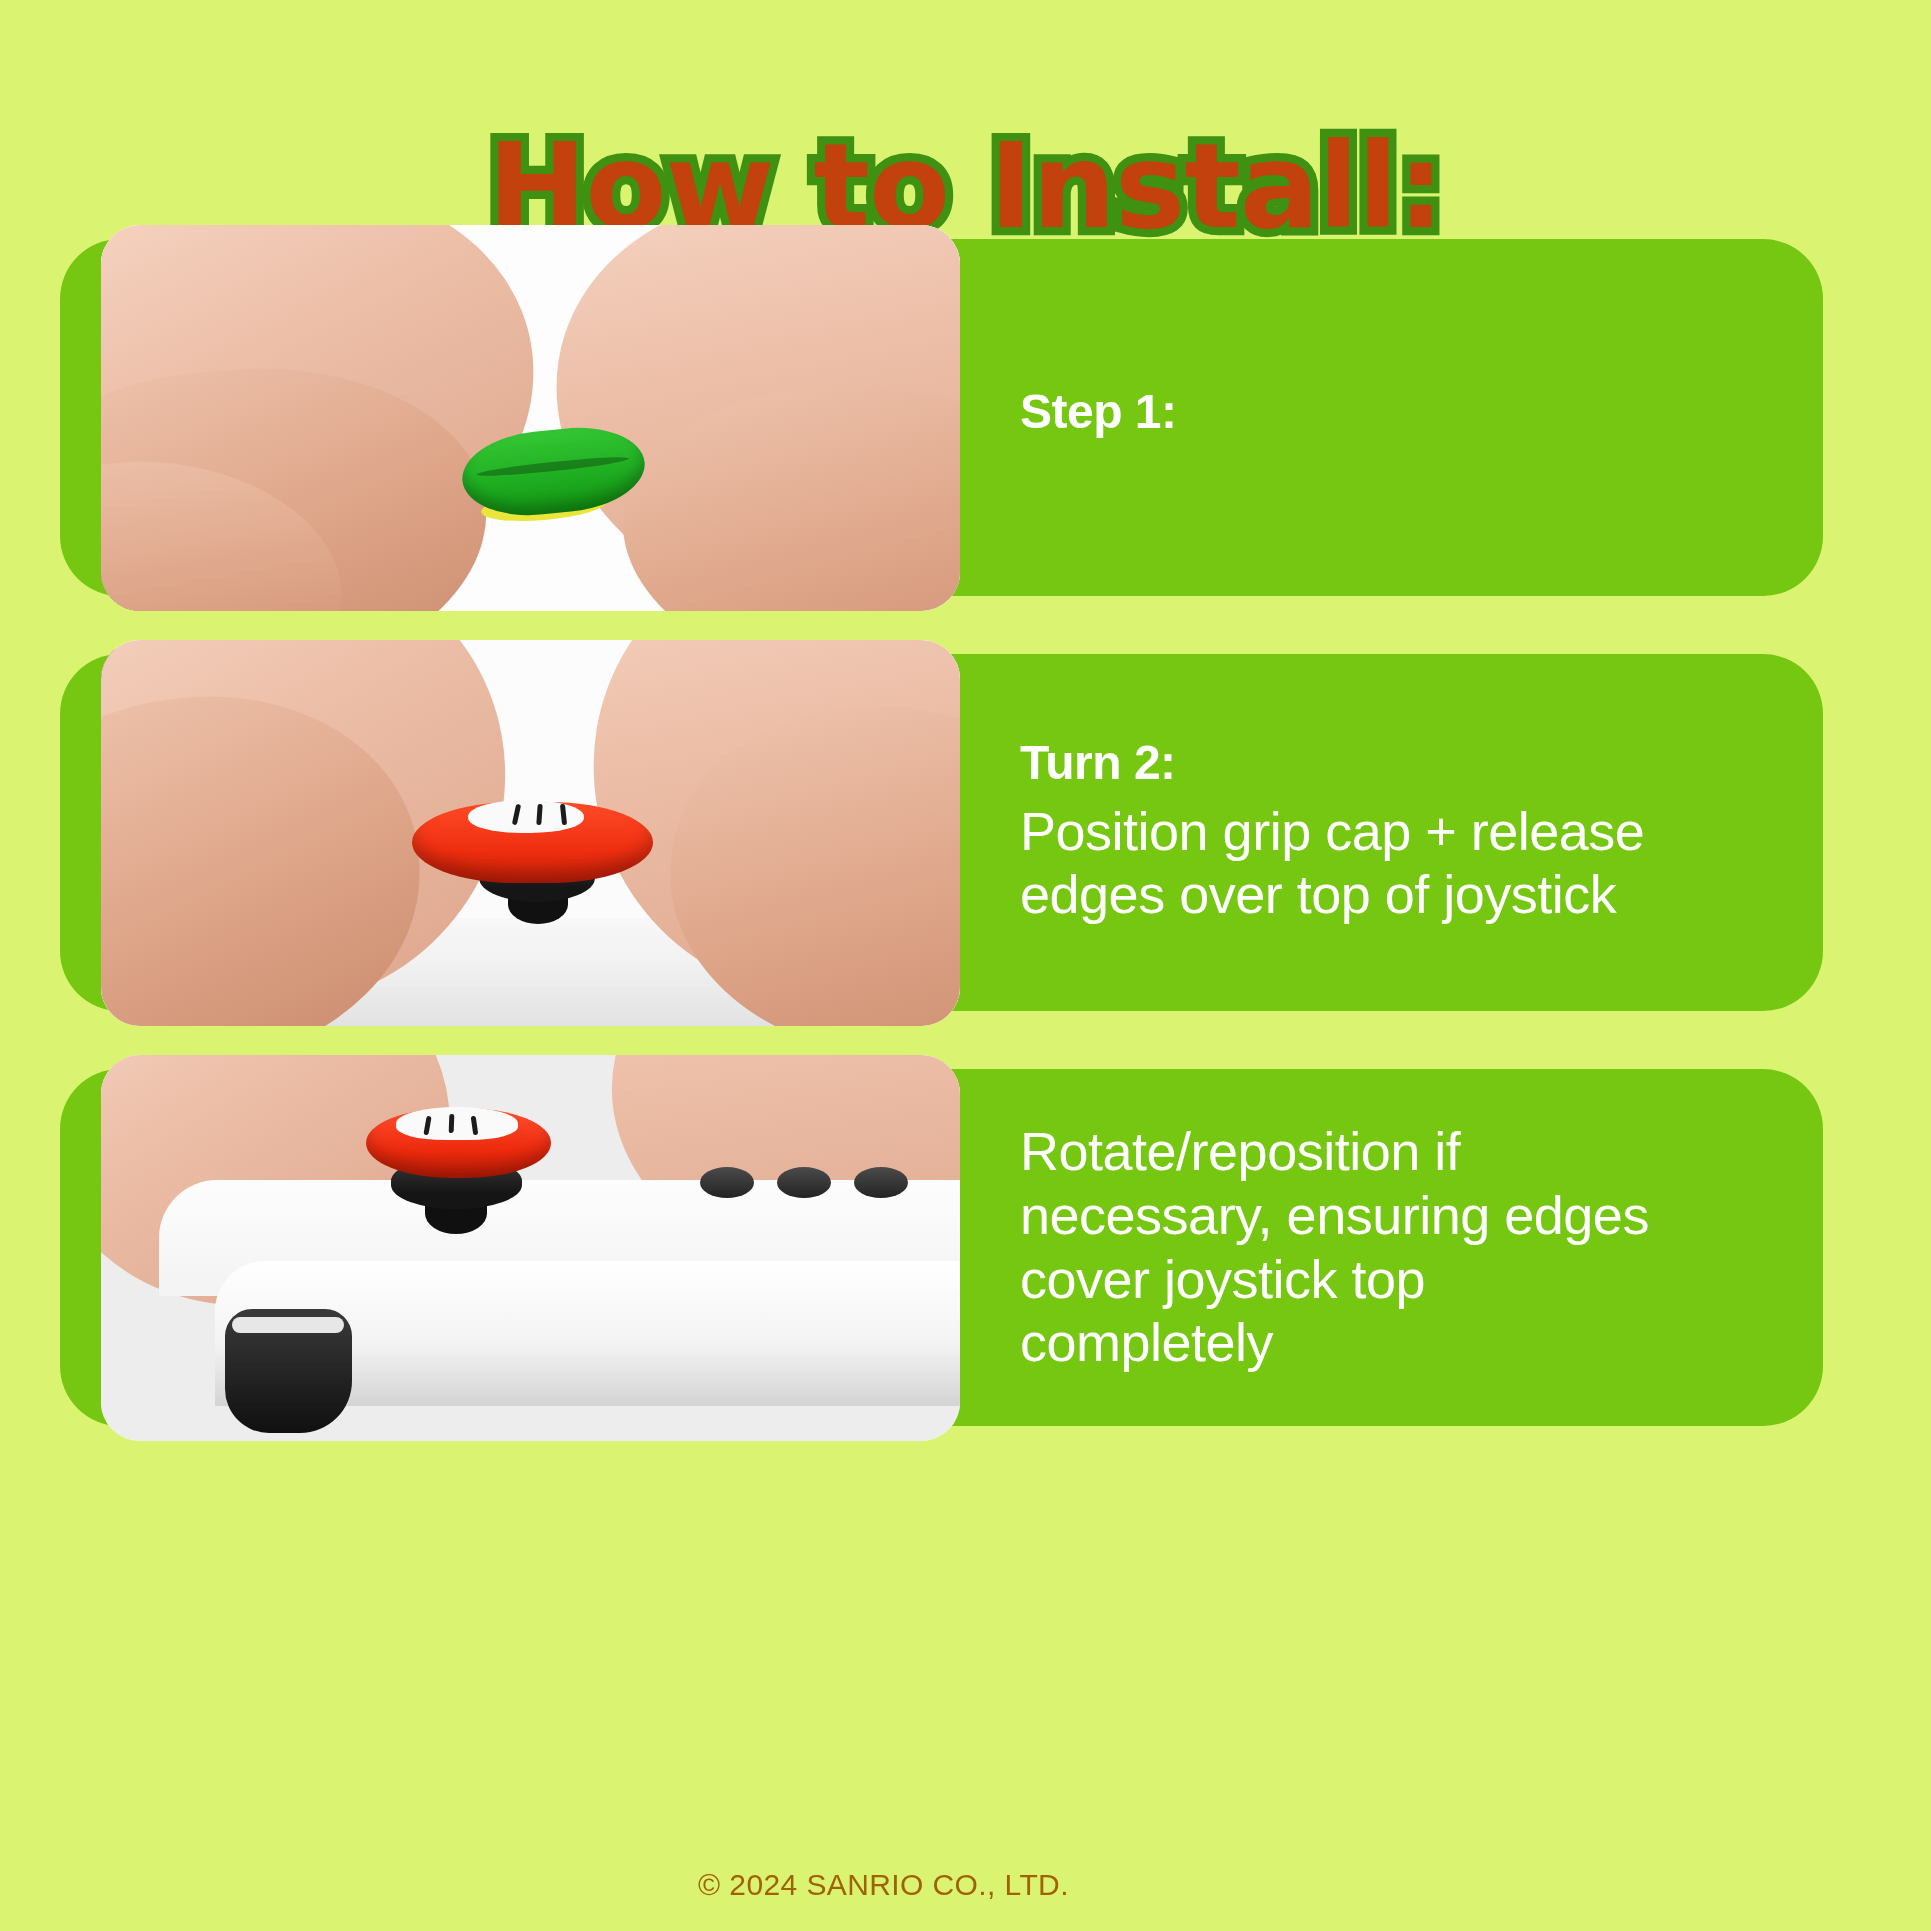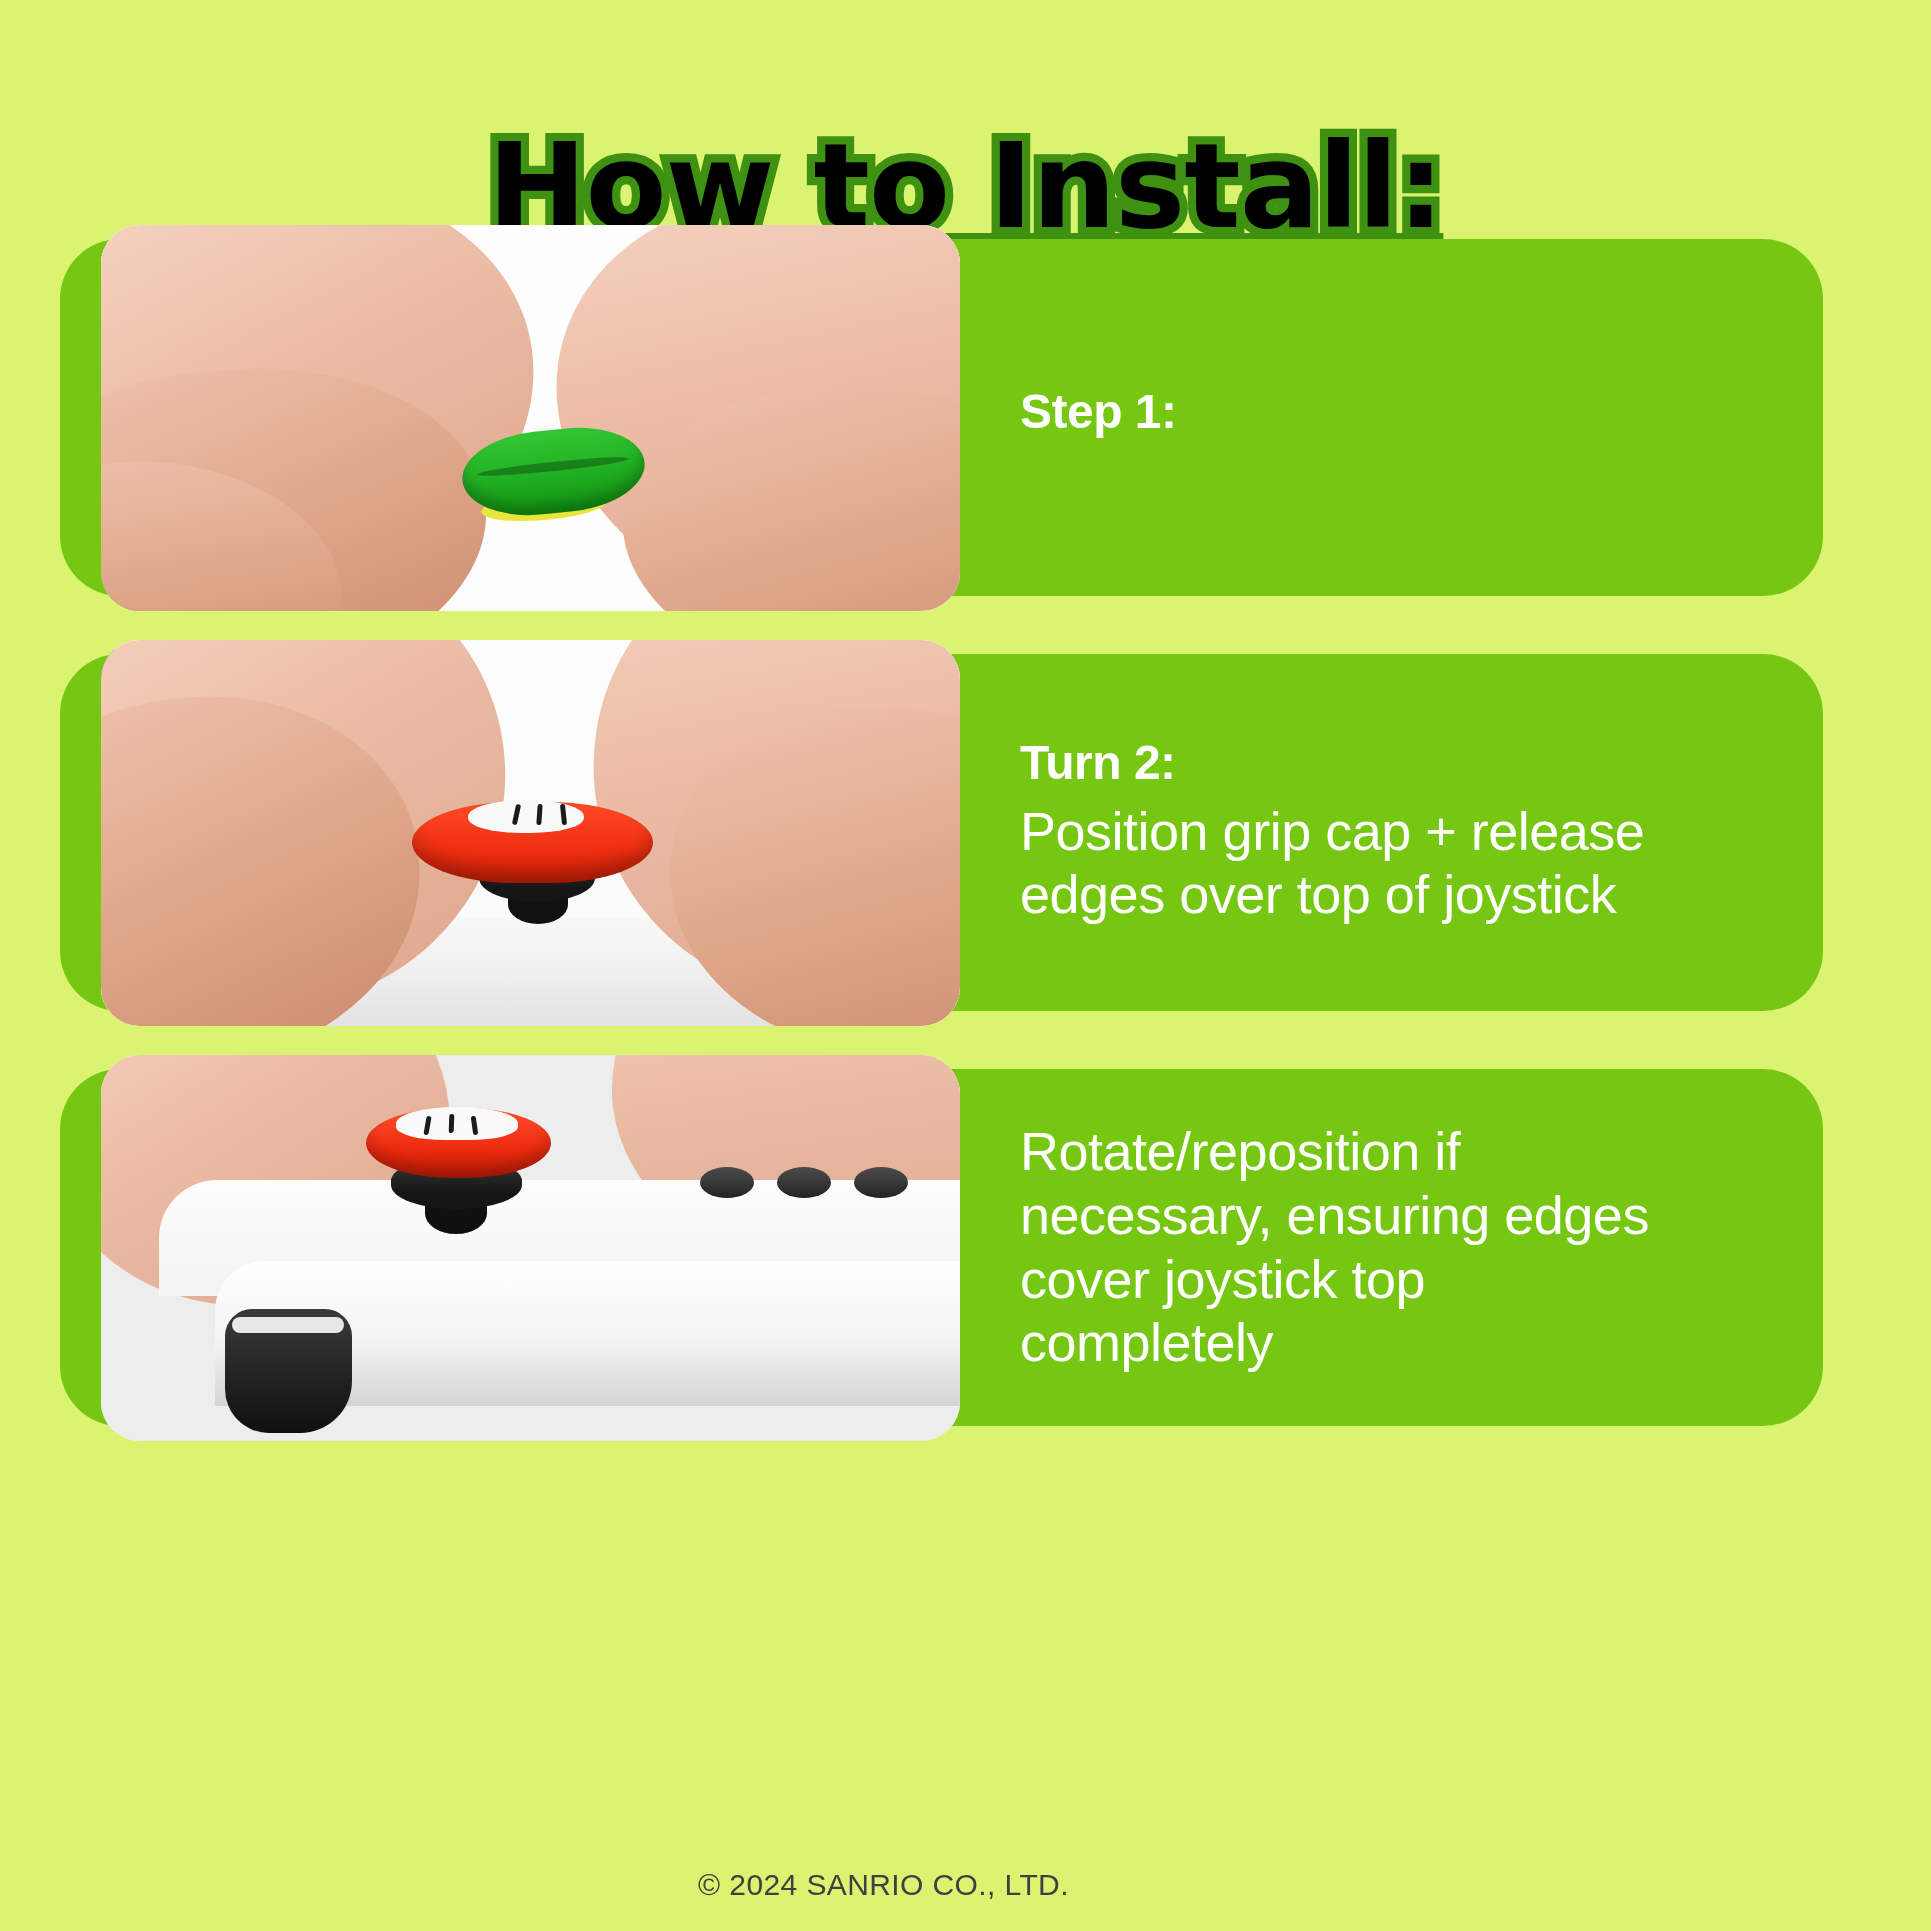--- a/index.html
+++ b/index.html
@@ -22,26 +22,25 @@
     left: 0;
     width: 1931px;
     text-align: center;
     height: 145px;
   }
   .title {
     display: inline-block;
     font-size: 118px;
     font-weight: 900;
     letter-spacing: -1px;
-    color: #000000;
+    color: #c2410c;
     font-family: "DejaVu Sans", sans-serif;
     -webkit-text-stroke: 16.4px #3f9112;
     paint-order: stroke fill;
     line-height: 1.12;
-    text-decoration: underline;
   }
 
   
   .cards {
     position: absolute;
     top: 239px;
     left: 60px;
     width: 1815px;
   }
   .card {
@@ -341,21 +340,21 @@
     letter-spacing: -0.5px;
   }
 
   
   .footer {
     position: absolute;
     left: 0;
     bottom: 27px;
     width: 1767px;
     text-align: center;
-    color: #404040;
+    color: #a16207;
     font-size: 30px;
     line-height: 1.28;
     letter-spacing: 0.4px;
   }
 </style>
 </head>
 <body>
 
 <div class="title-wrap">
   <h1 class="title">How to Install:</h1>

